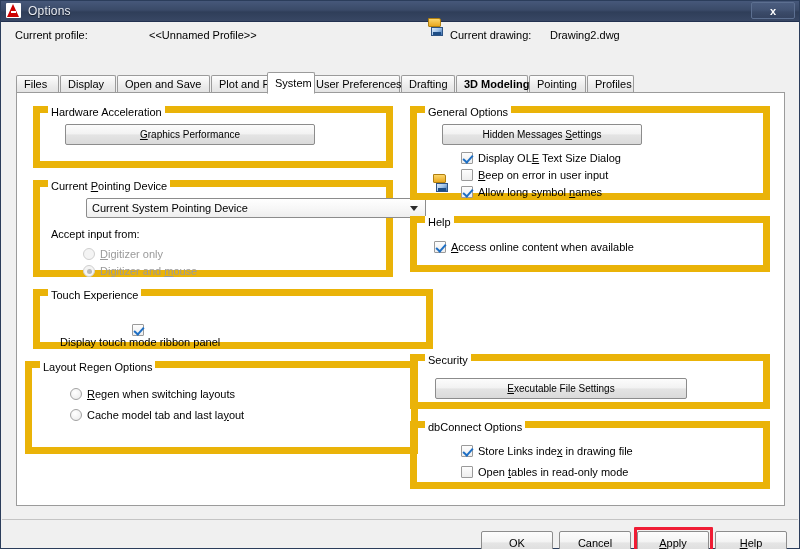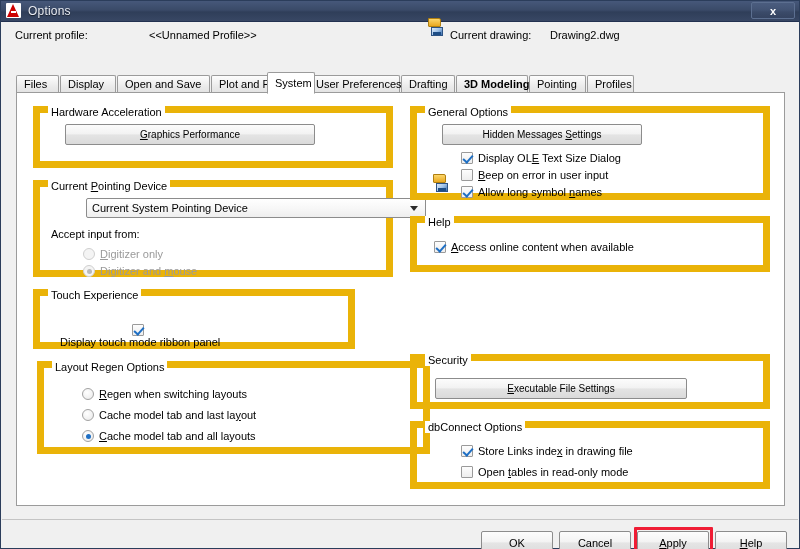--- a/index.html
+++ b/index.html
@@ -356,41 +356,37 @@
         <div class="ctl-row disabled" style="left:29px;top:61px;">
           <span class="rbtn disabled"></span>
           <span class="lbl"><u>D</u><span>igitizer only</span></span>
         </div>
         <div class="ctl-row disabled" style="left:29px;top:78px;">
           <span class="rbtn disabled checked"></span>
           <span class="lbl"><span>Digitizer and </span><u>m</u><span>ouse</span></span>
         </div>
       </div>
 
-      <div class="group" style="left:16px;top:196px;width:322px;height:60px;">
+      <div class="group" style="left:16px;top:196px;width:400px;height:60px;">
         <span class="glabel">Touch Experience</span>
         <div class="ctl-row" style="left:20px;top:28px;flex-direction:column;">
           <span class="cbox checked"></span>
           <span class="lbl"><span>Display touch mode ribbon panel</span></span>
         </div>
       </div>
 
-      <div class="group" style="left:20px;top:268px;width:393px;height:93px;">
+      <div class="group" style="left:8px;top:268px;width:393px;height:93px;">
         <span class="glabel">Layout Regen Options</span>
         <div class="ctl-row" style="left:38px;top:20px;">
           <span class="rbtn"></span>
           <span class="lbl"><u>R</u><span>egen when switching layouts</span></span>
         </div>
         <div class="ctl-row" style="left:38px;top:41px;">
           <span class="rbtn"></span>
           <span class="lbl"><span>Cache model tab and last la</span><u>y</u><span>out</span></span>
-        </div>
-        <div class="ctl-row" style="left:38px;top:62px;">
-          <span class="rbtn checked"></span>
-          <span class="lbl"><u>C</u><span>ache model tab and all layouts</span></span>
         </div>
       </div>
 
       <div class="group" style="left:393px;top:13px;width:360px;height:94px;">
         <span class="glabel">General Options</span>
         <div class="pbtn" style="left:25px;top:11px;width:200px;height:21px;">
           <span><span>Hidden Messages </span><u>S</u><span>ettings</span></span>
         </div>
         <div class="ctl-row" style="left:44px;top:39px;">
           <span class="cbox checked"></span>

